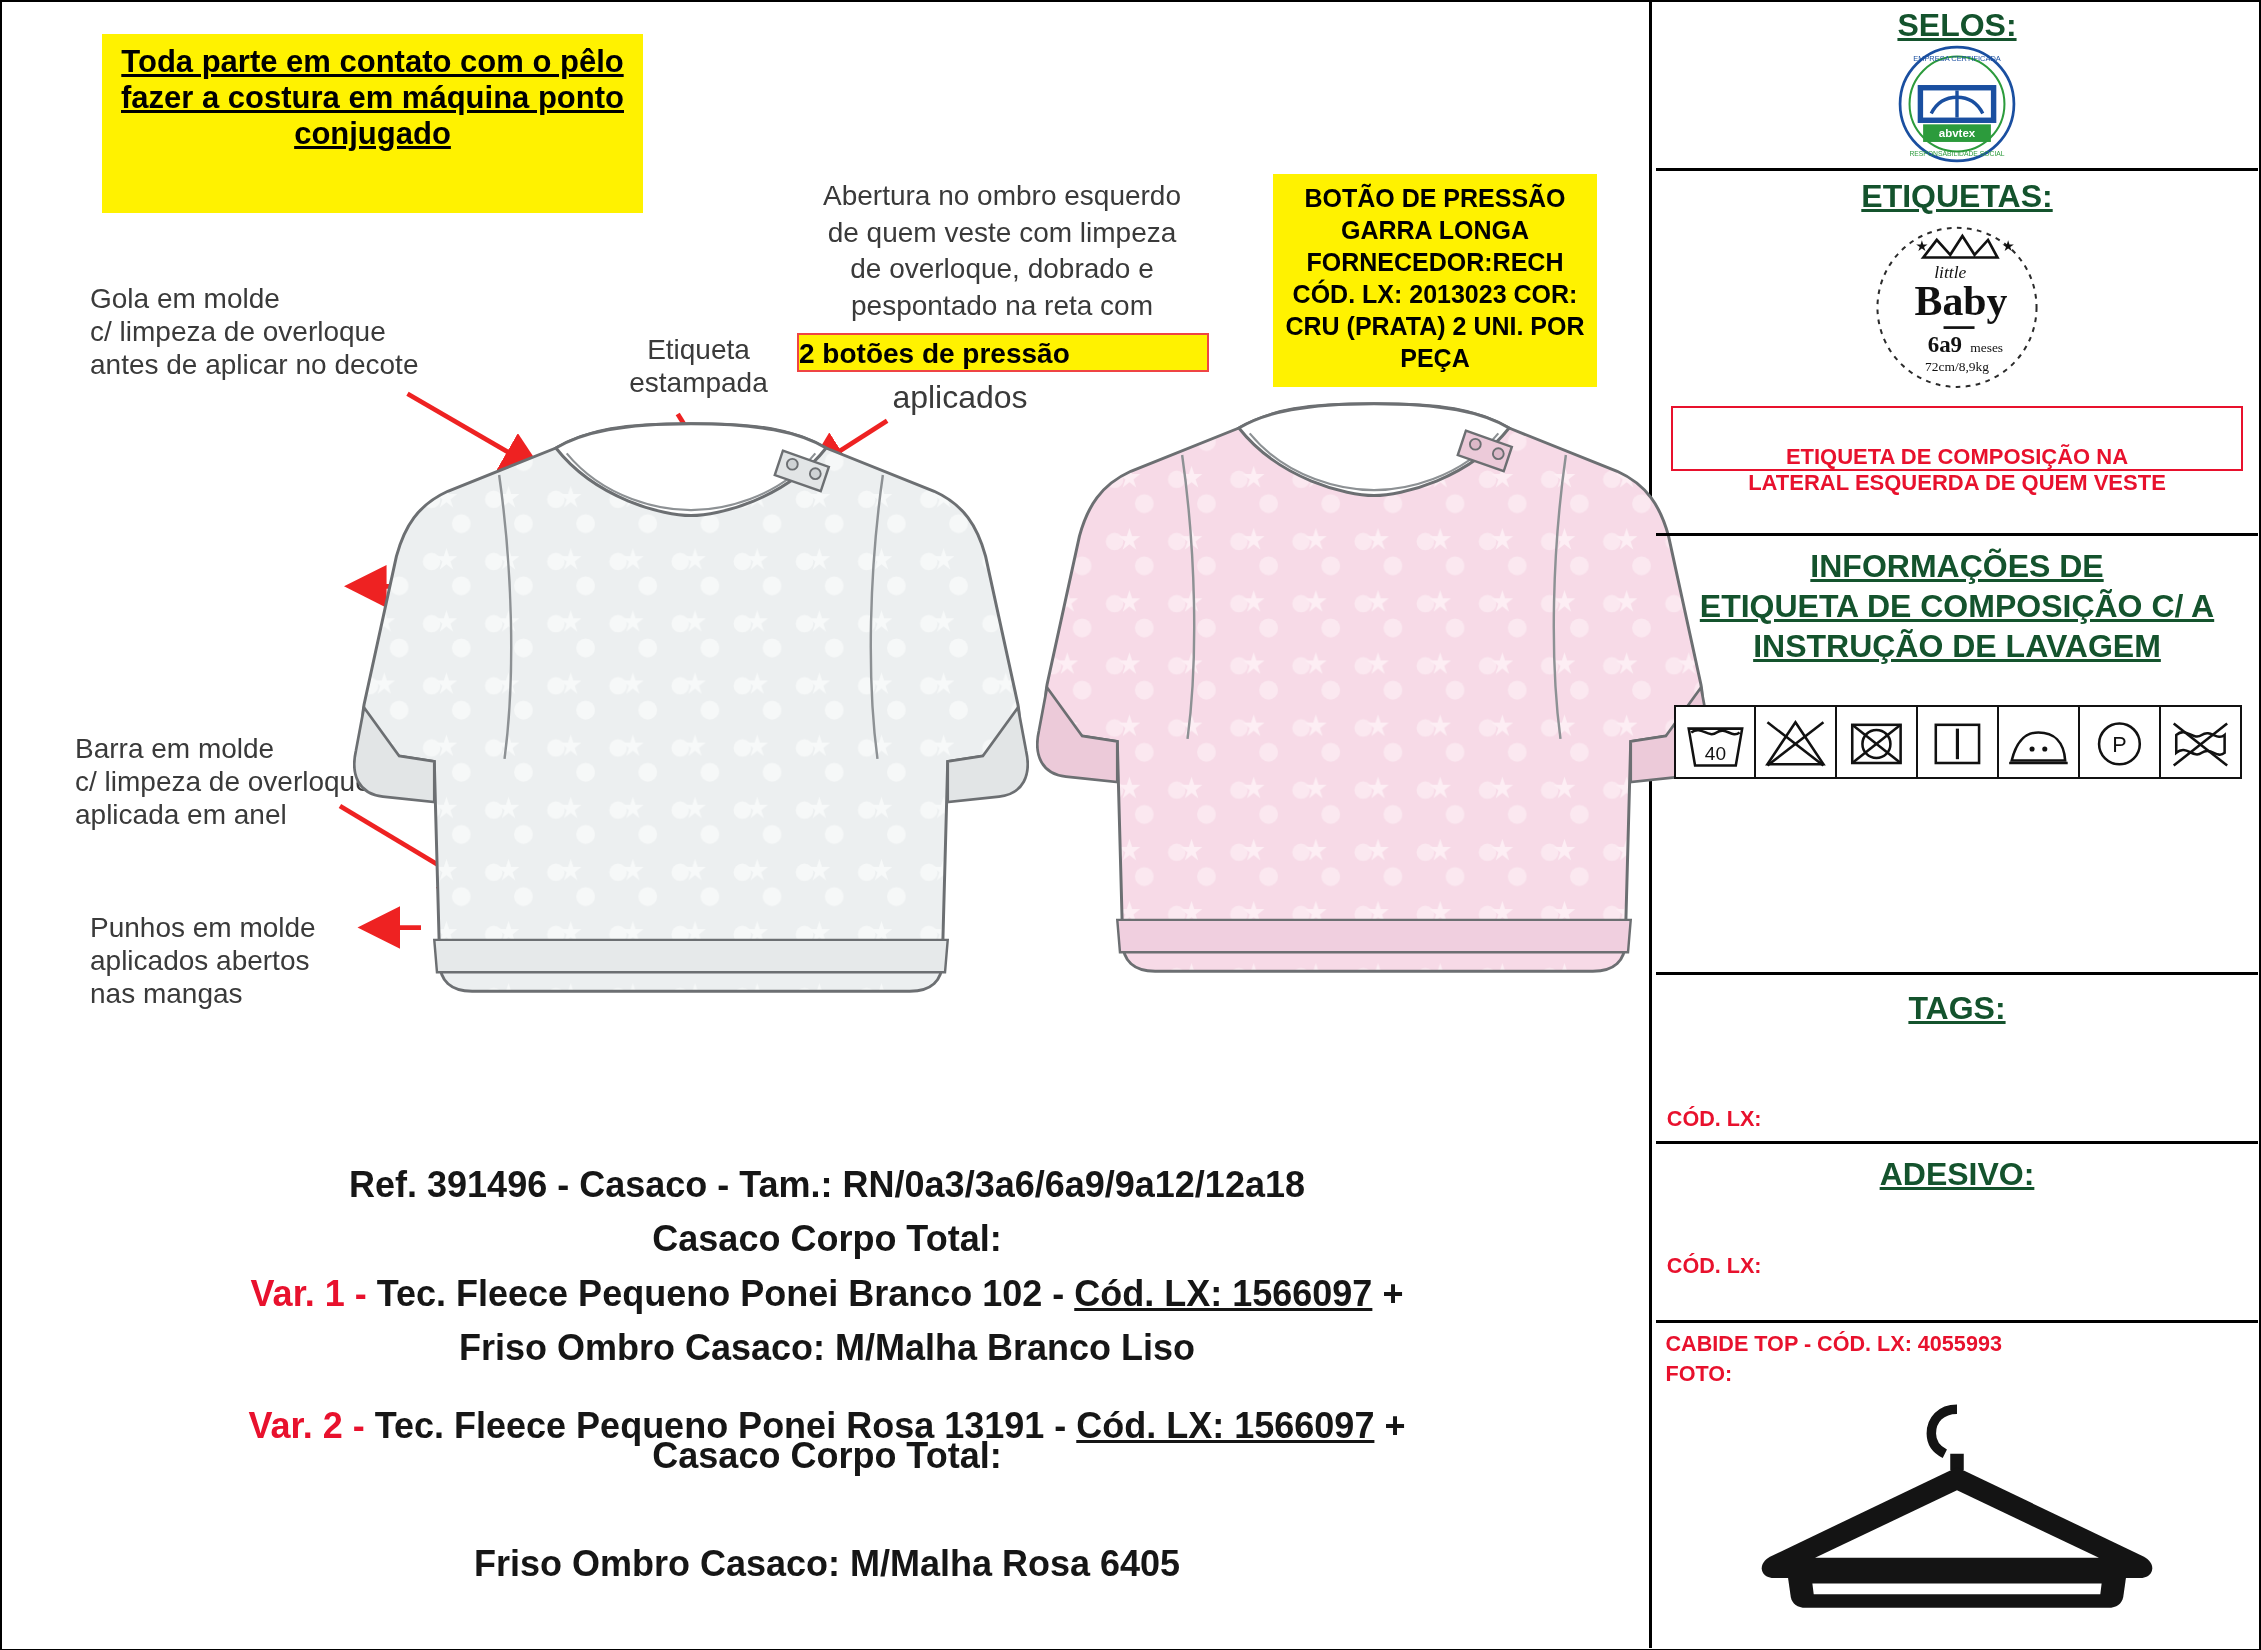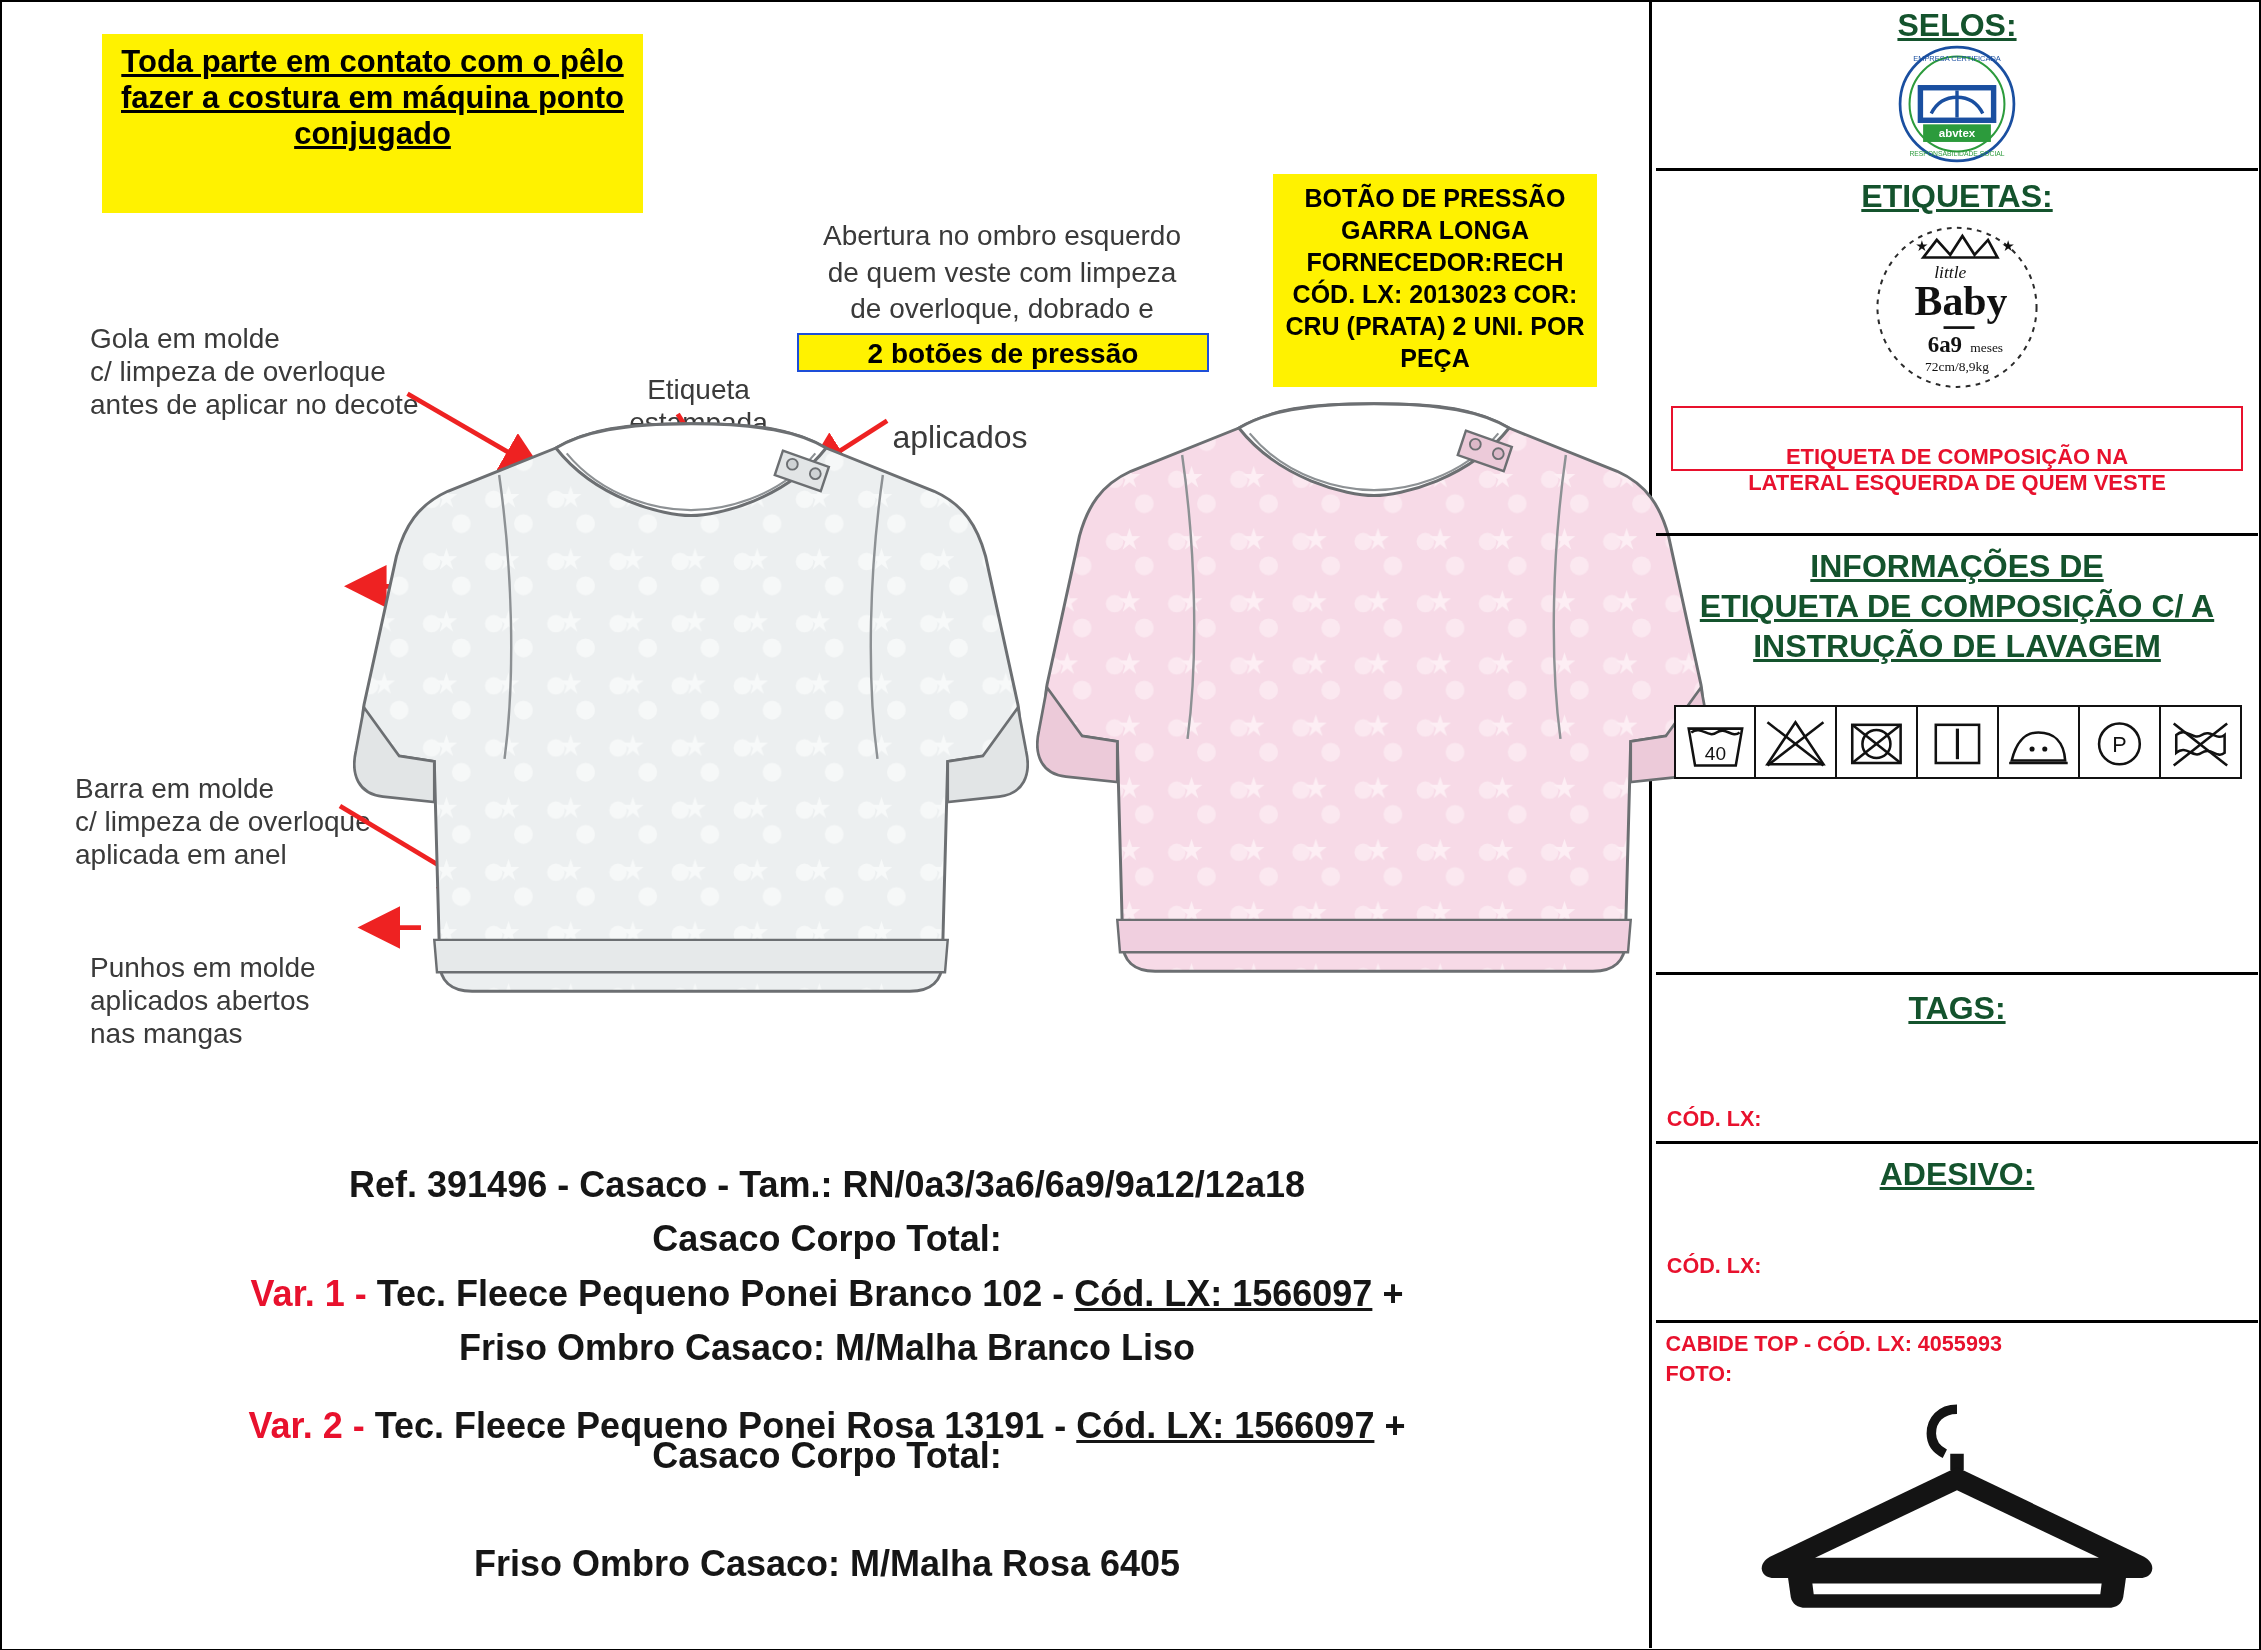--- a/index.html
+++ b/index.html
@@ -47,31 +47,29 @@
   
   .txt {
     position: absolute;
     color: #1b1b1b;
     line-height: 1.18;
     white-space: pre-line;
   }
   .note {
     font-size: 27px;
     color: #3a3a3a;
-    margin-top: 40px;
   }
   .center { text-align: center; }
 
   
   .yellow-box {
     position: absolute;
     background: #fff200;
-    border: 2px solid #1d4ed8;
-    box-sizing: border-box;
-    text-align: center;
+    border: 2px solid #ef4444;
+    box-sizing: border-box;
     font-weight: bold;
     color: #000;
   }
   .yellow-plain {
     position: absolute;
     background: #fff200;
     box-sizing: border-box;
     text-align: center;
     font-weight: bold;
     color: #000000;

